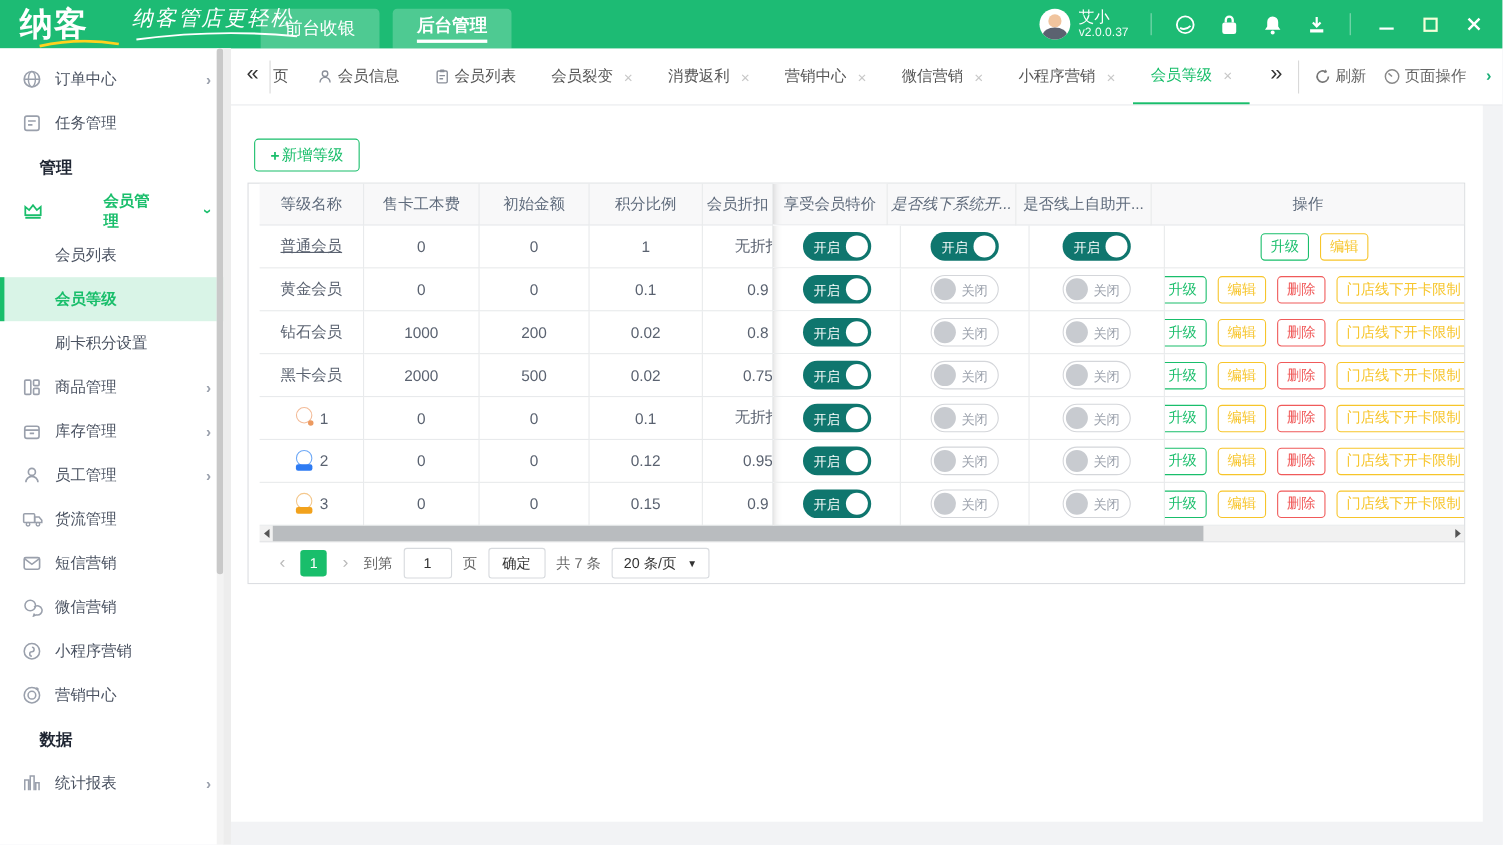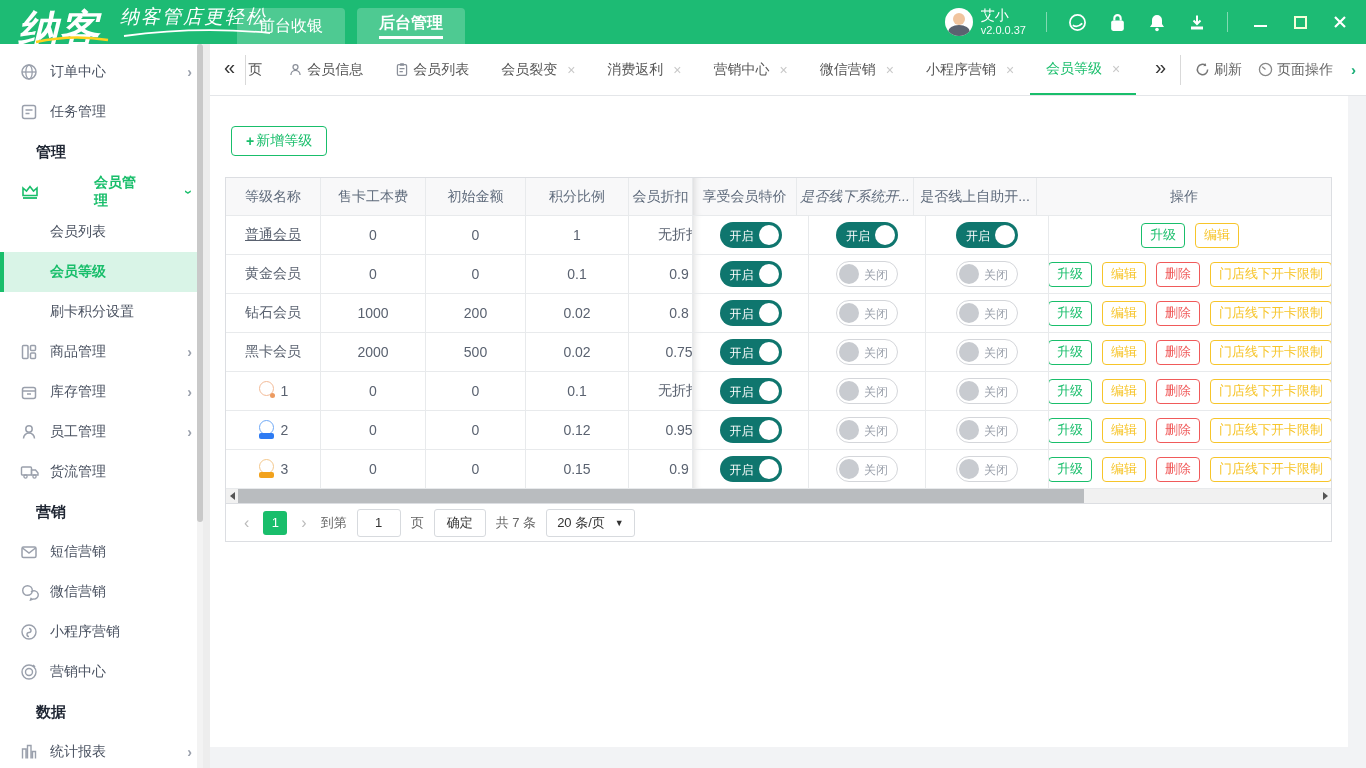--- a/index.html
+++ b/index.html
@@ -2,21 +2,21 @@
 <html><head>
 <meta charset="utf-8">
 <style>
   * { margin:0; padding:0; box-sizing:border-box; }
   html,body { width:1366px; height:768px; overflow:hidden;
     font-family:"Liberation Sans","DejaVu Sans",sans-serif; background:#f2f3f5; }
 
   
   .topbar { position:relative; height:44px; background:#1dbb74; color:#fff; }
   .logo-wrap { position:absolute; left:18px; top:2px; display:flex; align-items:center; }
-  .logo-text { font-size:40px; font-weight:900; font-style:italic; letter-spacing:1px; position:relative; }
+  .logo-text { font-size:30px; font-weight:900; letter-spacing:1px; position:relative; }
   .logo-underline { position:absolute; left:16px; top:34px; }
   .slogan-wrap { position:absolute; left:120px; top:4px; }
   .slogan { font-family:"DejaVu Serif","Liberation Serif",serif; font-style:italic; font-size:19px; letter-spacing:2px; }
   .slogan-underline { position:absolute; left:2px; top:24px; }
   .topnav { position:absolute; left:237px; top:8px; display:flex; gap:12px; height:36px; }
   .topnav-tab { background:rgba(255,255,255,.22); border-radius:4px 4px 0 0; padding:0 22px;
     display:flex; align-items:center; font-size:16px; cursor:pointer; }
   .topnav-tab.active { font-weight:bold; }
   .topnav-tab.active .lbl { border-bottom:3px solid #fff; padding-bottom:2px; }
   .top-right { position:absolute; right:12px; top:0; height:44px; display:flex; align-items:center; gap:20px; }
@@ -79,21 +79,21 @@
   .tab-more { color:#1aae77; font-weight:bold; font-size:15px; padding:0 10px 0 2px; cursor:pointer; }
 
   
   .content-outer { flex:1; position:relative; }
   .panel { position:absolute; left:0; top:0; right:18px; bottom:21px; background:#fff; padding:30px 0 0 15px; }
   .btn-add { display:inline-flex; align-items:center; margin-left:6px; height:30px; padding:0 14px;
     border:1px solid #19be6b; border-radius:4px; color:#19be6b; background:#fff; font-size:14px; cursor:pointer; }
   .btn-add .plus { font-weight:bold; margin-right:2px; }
 
   
-  .table-wrap { width:1107px; margin-top:21px; border:1px solid #dcdee2; font-size:14px; color:#5a6270; }
+  .table-wrap { width:1107px; margin-top:10px; border:1px solid #dcdee2; font-size:14px; color:#5a6270;padding-left:10px; }
   .tr { display:flex; }
   .th-row { background:#f8f8f9; color:#5f6b7c; }
   .cell { height:39px; display:flex; align-items:center; justify-content:center;
     border-right:1px solid #e8eaec; border-bottom:1px solid #e8eaec; overflow:hidden; position:relative; }
   .th-row .cell { height:38px; }
   .c-op { border-right:none; }
   .fixed-start { box-shadow:inset 8px 0 8px -8px rgba(0,0,0,.18); background:#fff; }
   .th-row .fixed-start { background:#f8f8f9; }
   .disc-inner { width:100px; text-align:center; flex:none; margin-right:-36px; }
   .badge { position:relative; width:20px; height:22px; margin-right:3px; flex:none; }
@@ -285,21 +285,20 @@
           <span class="s-icon">
             <svg width="20" height="18" viewBox="0 0 20 16">
               <rect x="1.5" y="3" width="10" height="8" rx="1" stroke="currentColor" stroke-width="1.4" fill="none"></rect>
               <path d="M11.5 6 h4 l2.5 3 v2 h-6.5z" stroke="currentColor" stroke-width="1.4" fill="none"></path>
               <circle cx="5.5" cy="12.5" r="1.6" stroke="currentColor" stroke-width="1.3" fill="none"></circle>
               <circle cx="14.5" cy="12.5" r="1.6" stroke="currentColor" stroke-width="1.3" fill="none"></circle>
             </svg>
           </span>
           <span class="s-label">货流管理</span>
         </div>
-        <div class="side-section">营销</div>
         <div class="side-item">
           <span class="s-icon">
             <svg width="18" height="18" viewBox="0 0 18 18">
               <rect x="2" y="4" width="14" height="10.5" rx="1.5" stroke="currentColor" stroke-width="1.5" fill="none"></rect>
               <path d="M2.5 5 L9 10 L15.5 5" stroke="currentColor" stroke-width="1.5" fill="none"></path>
             </svg>
           </span>
           <span class="s-label">短信营销</span>
         </div>
         <div class="side-item">

